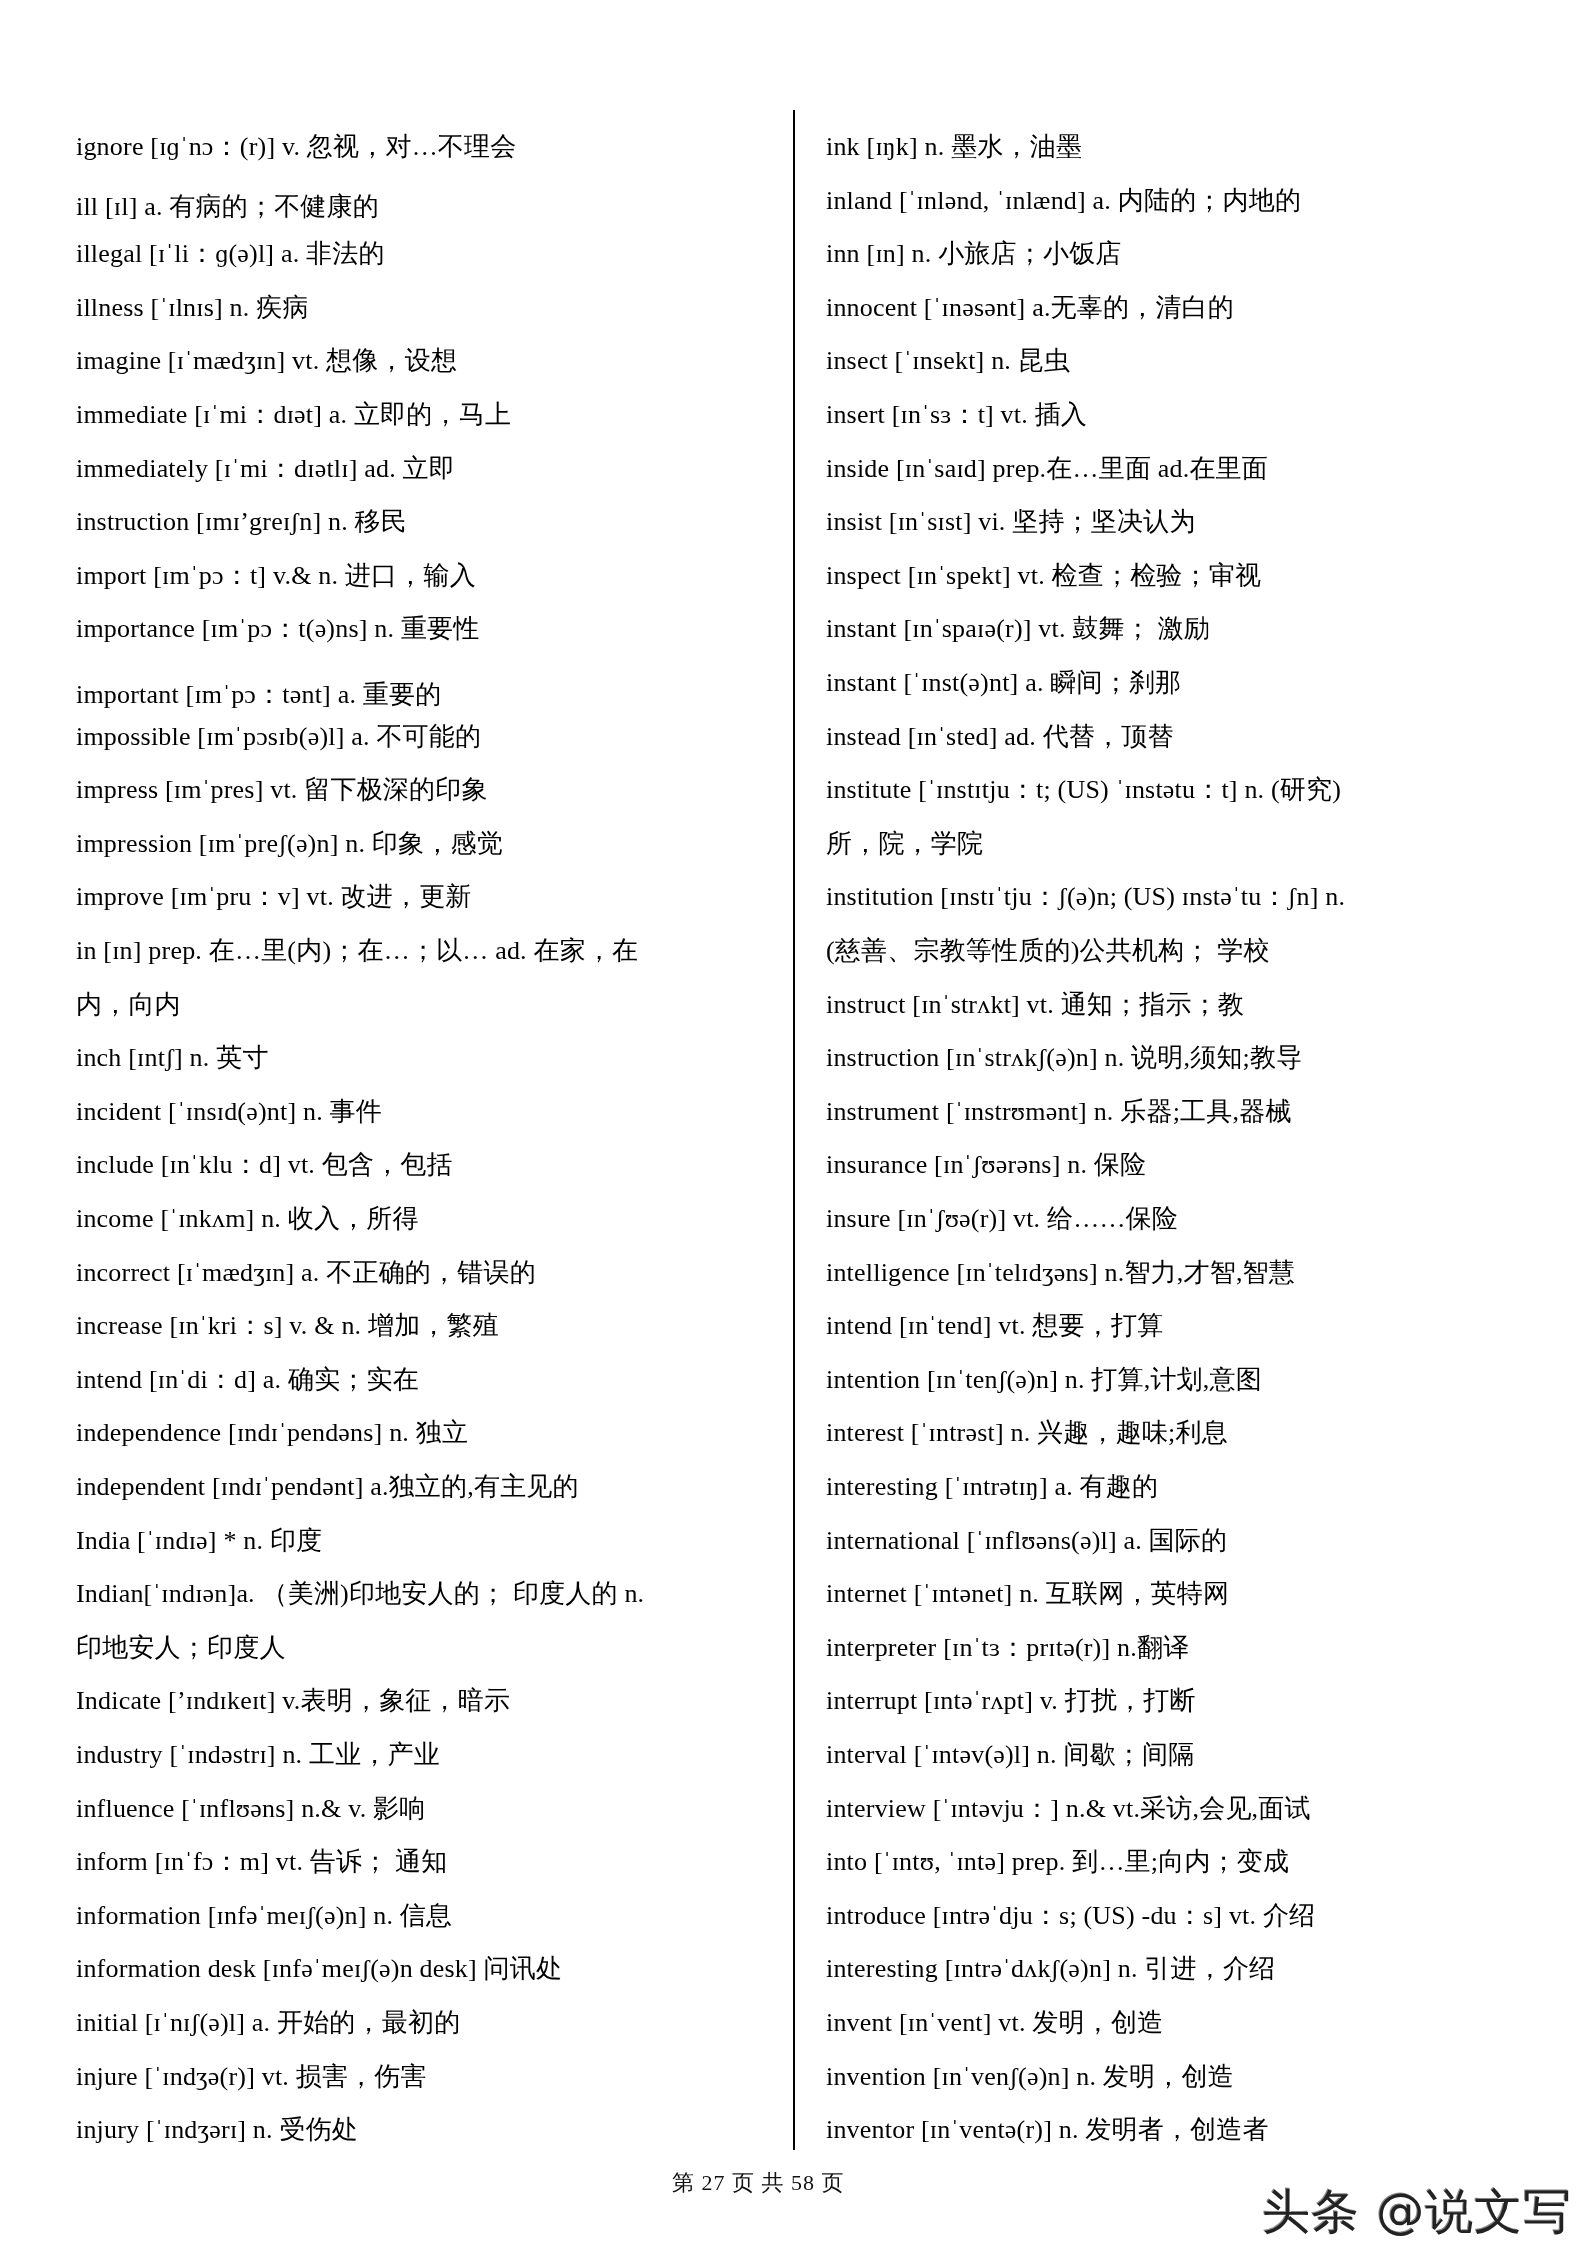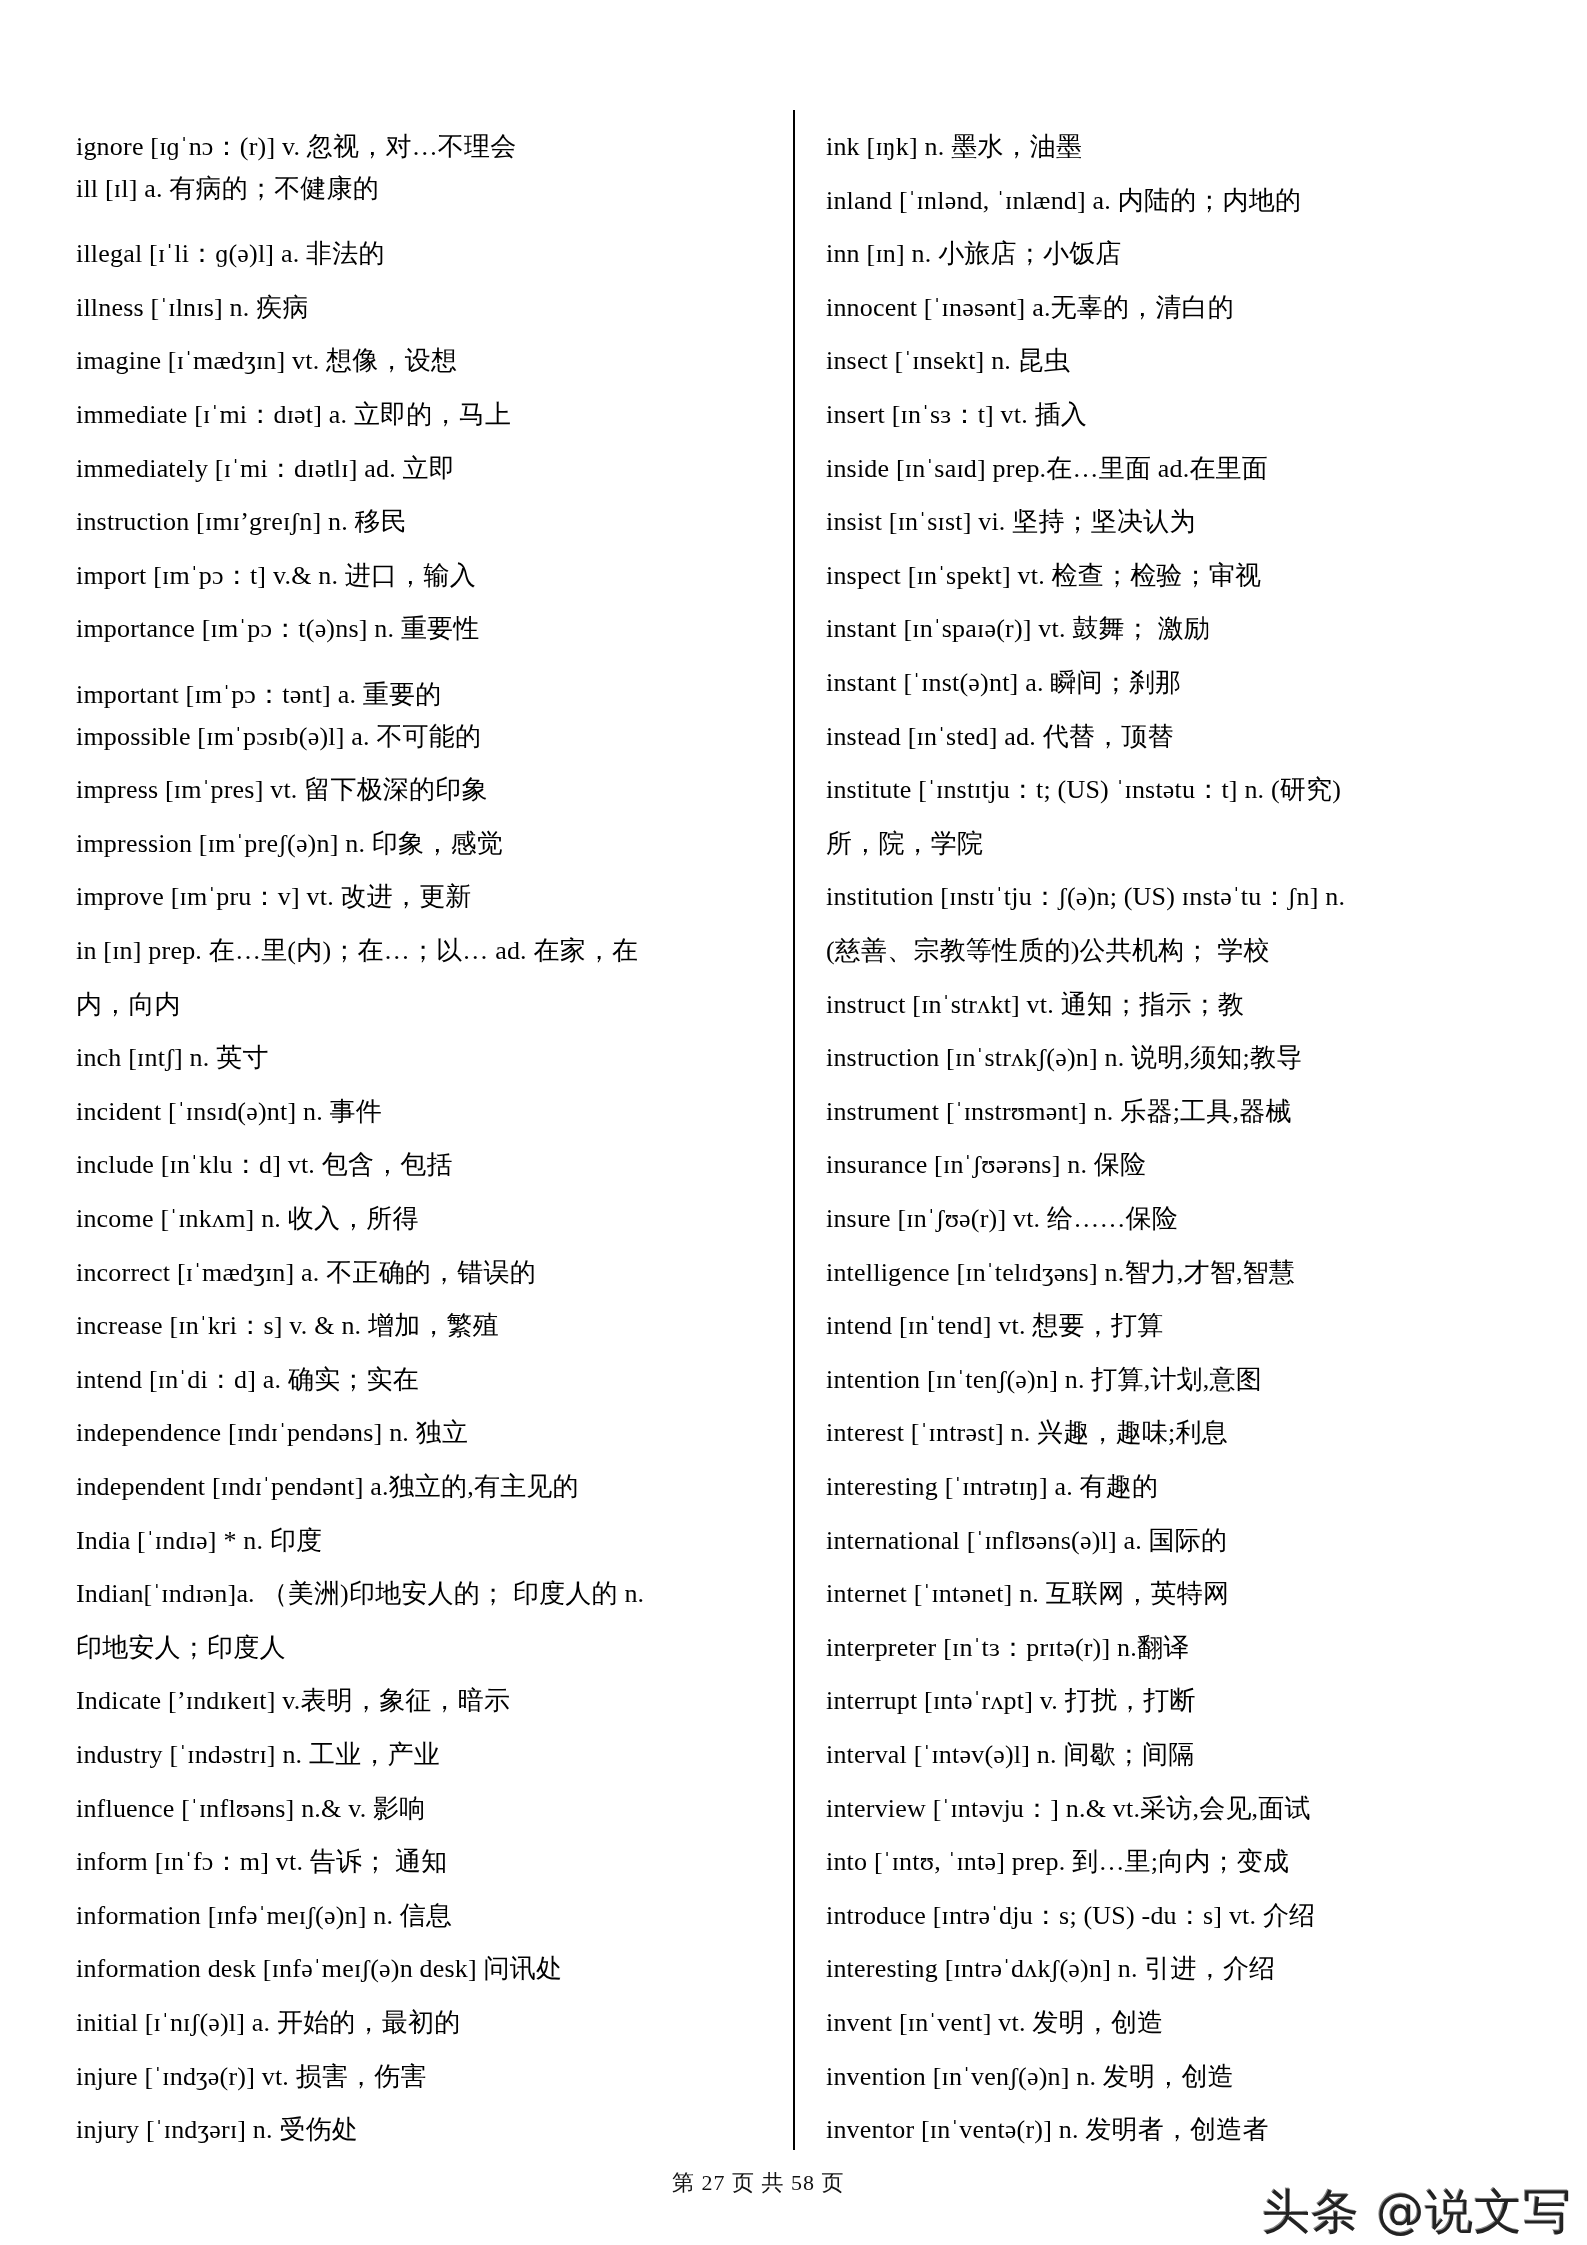--- a/index.html
+++ b/index.html
@@ -17,21 +17,21 @@
   .watermark { position: absolute; top: 2180px; left: 1262px; font-family: "DejaVu Sans", sans-serif;
                font-size: 48px; color: #222; text-shadow: 1px 1px 0 #fff, -1px -1px 0 #888; letter-spacing: 1px; }
 </style>
 </head>
 <body>
 
 <div class="page">
 
   <div class="col col-left">
     <div class="line" style="top:0px">ignore [ɪɡˈnɔ：(r)] v. 忽视，对…不理会</div>
-    <div class="line" style="top:42px">ill [ɪl] a. 有病的；不健康的</div>
+    <div class="line" style="top:60px">ill [ɪl] a. 有病的；不健康的</div>
     <div class="line" style="top:107.2px">illegal [ɪˈli：ɡ(ə)l] a. 非法的</div>
     <div class="line" style="top:160.8px">illness [ˈɪlnɪs] n. 疾病</div>
     <div class="line" style="top:214.4px">imagine [ɪˈmædʒɪn] vt. 想像，设想</div>
     <div class="line" style="top:268px">immediate [ɪˈmi：dɪət] a. 立即的，马上</div>
     <div class="line" style="top:321.6px">immediately [ɪˈmi：dɪətlɪ] ad. 立即</div>
     <div class="line" style="top:375.2px">instruction [ɪmɪ’greɪʃn] n. 移民</div>
     <div class="line" style="top:428.8px">import [ɪmˈpɔ：t] v.&amp; n. 进口，输入</div>
     <div class="line" style="top:482.4px">importance [ɪmˈpɔ：t(ə)ns] n. 重要性</div>
     <div class="line" style="top:548px">important [ɪmˈpɔ：tənt] a. 重要的</div>
     <div class="line" style="top:589.6px">impossible [ɪmˈpɔsɪb(ə)l] a. 不可能的</div>

